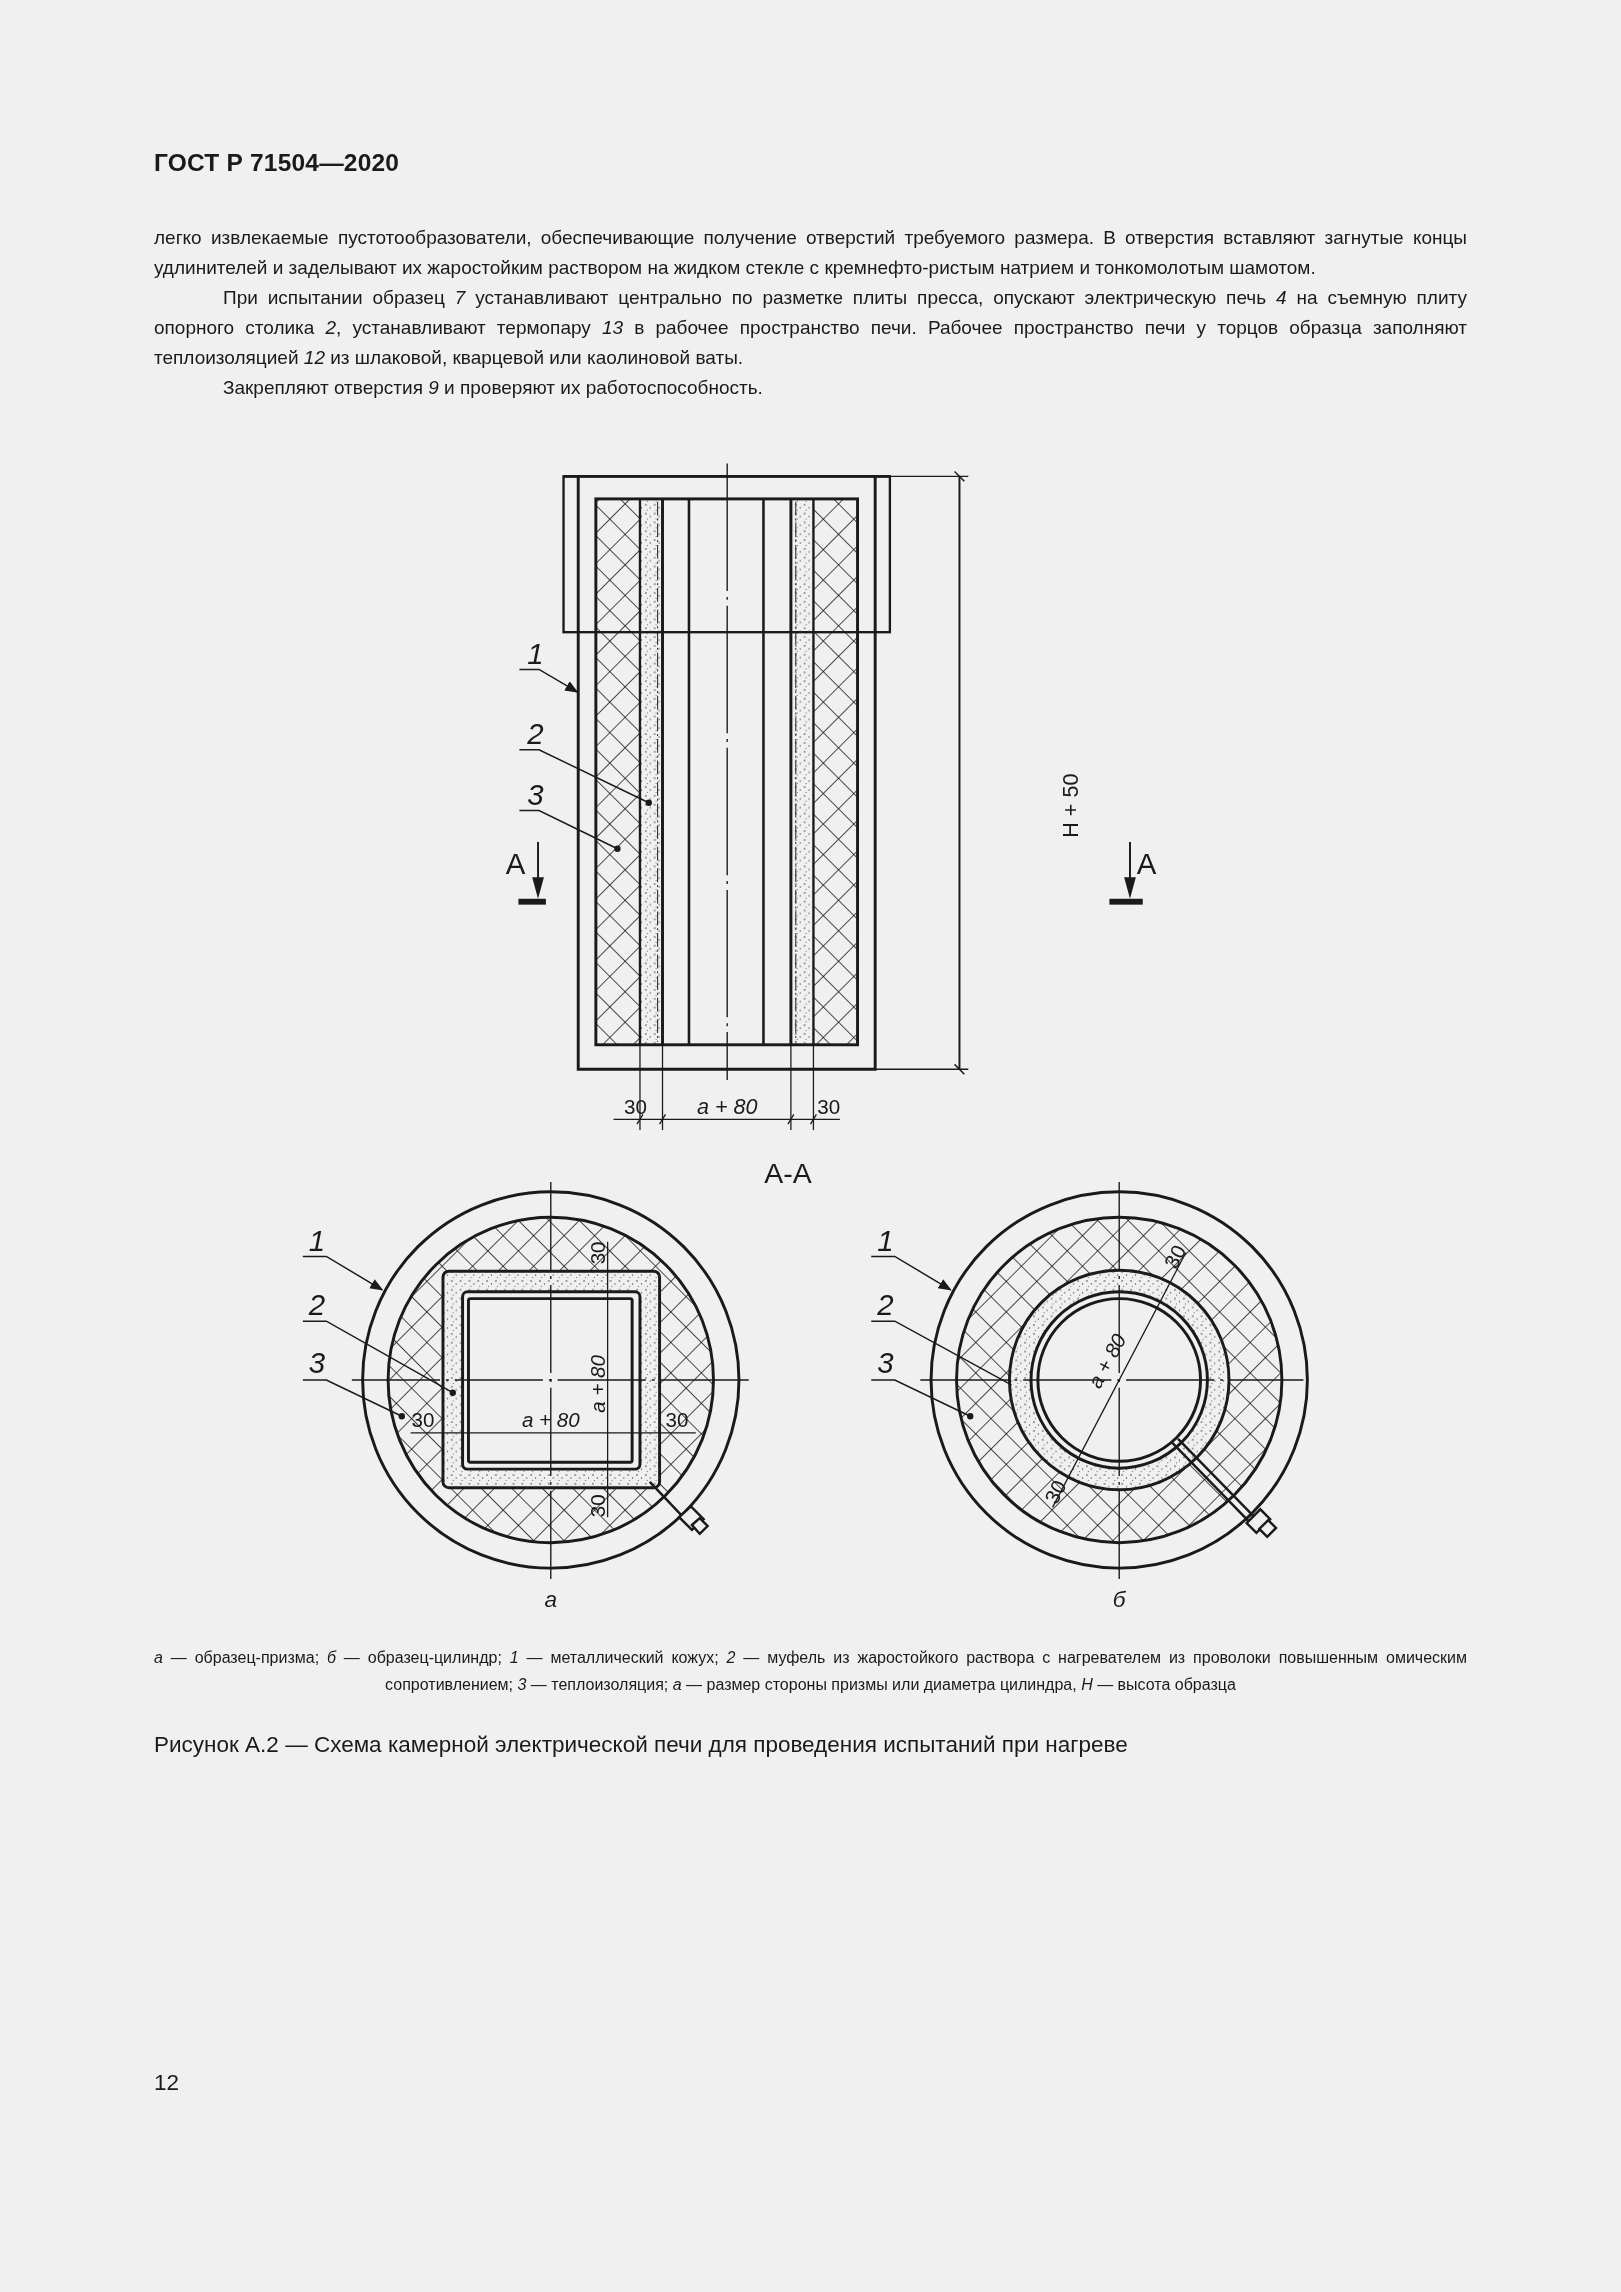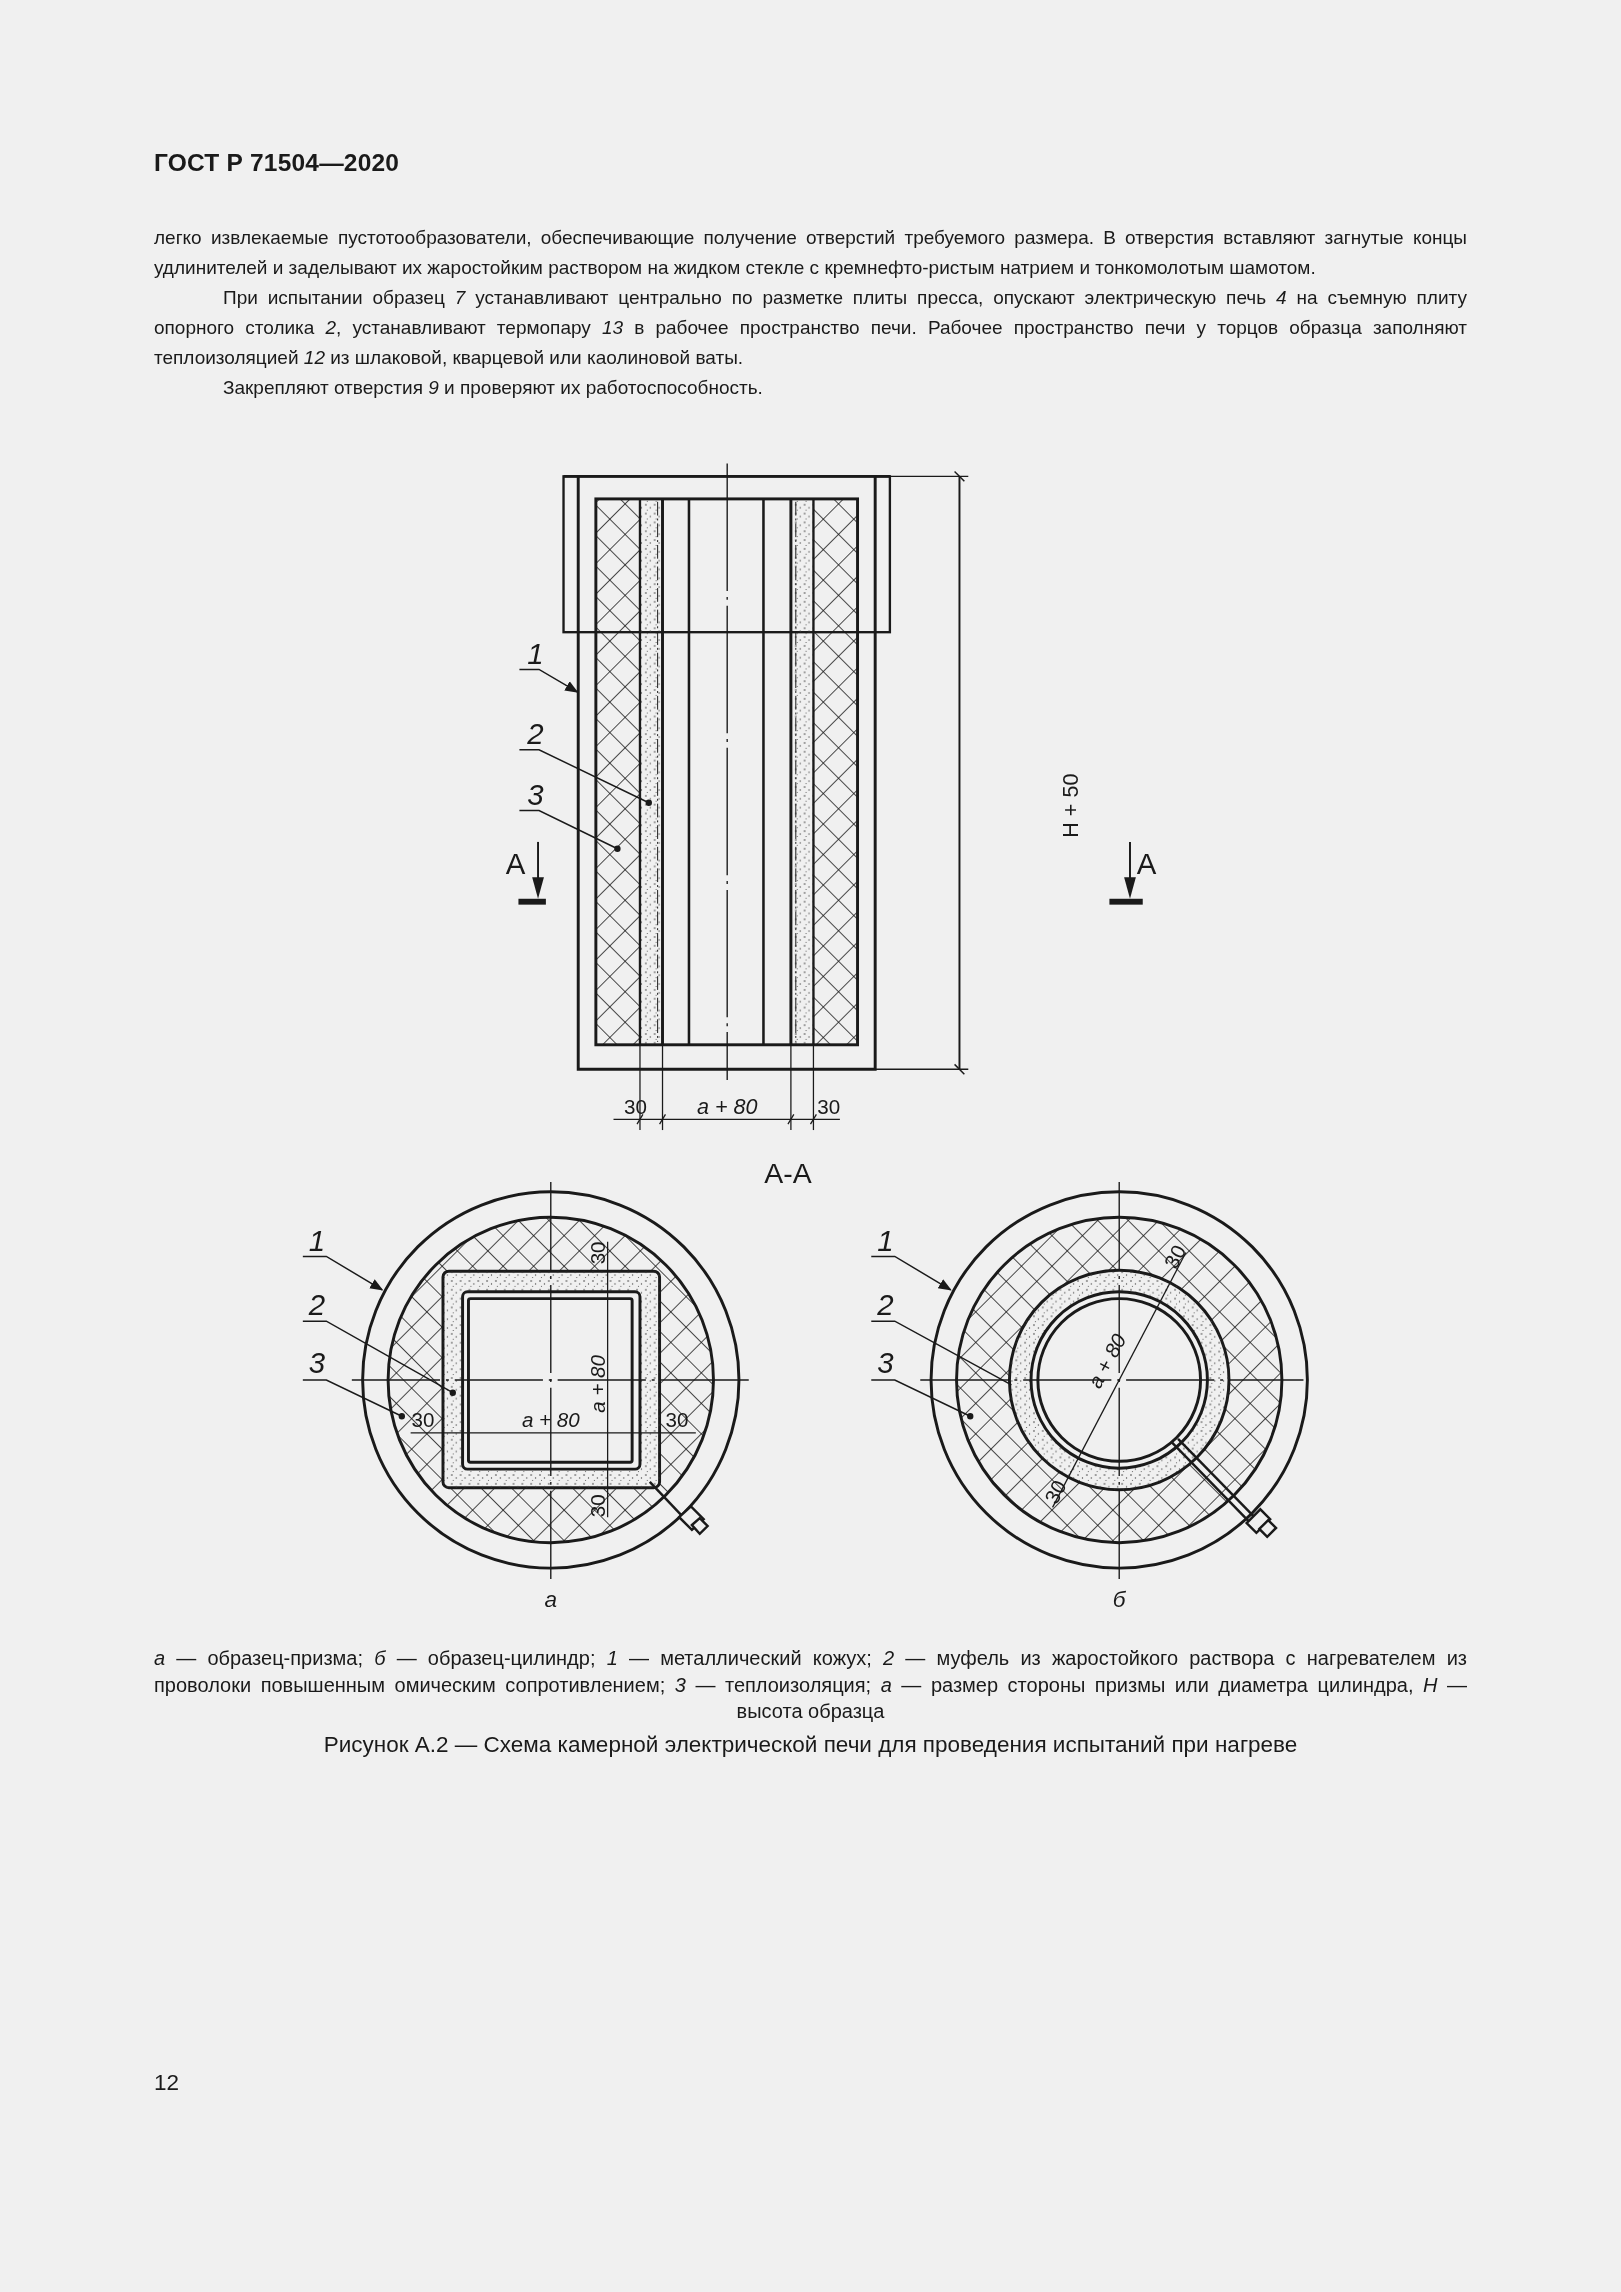--- a/index.html
+++ b/index.html
@@ -14,26 +14,26 @@
   .body-text {
     position: absolute; left: 154px; top: 223px; width: 1313px;
     font-size: 19px; line-height: 30px; text-align: justify;
   }
   .body-text p { margin: 0; }
   .body-text p.indent { text-indent: 69px; }
   .body-text i { font-style: italic; }
   .figure-svg { position: absolute; left: 0; top: 0; }
   .legend {
     position: absolute; left: 154px; top: 1645px; width: 1313px;
-    font-size: 20px; line-height: 26.5px; text-align: justify; text-align-last: center;
+    font-size: 16px; line-height: 26.5px; text-align: justify; text-align-last: center;
   }
   .legend p { margin: 0; }
   .legend i { font-style: italic; }
   .caption {
-    position: absolute; left: 154px; top: 1732px; width: 1313px; text-align: center;
+    position: absolute; left: 154px; top: 1732px; width: 1313px; 
     font-size: 22.5px;
   }
   .page-number { position: absolute; left: 154px; top: 2070px; font-size: 22.5px; }
   svg text { font-family: "Liberation Sans", sans-serif; fill: #1a1a1a; }
 </style>
 </head>
 <body>
 
 <div class="doc-header">ГОСТ Р 71504—2020</div>
 

